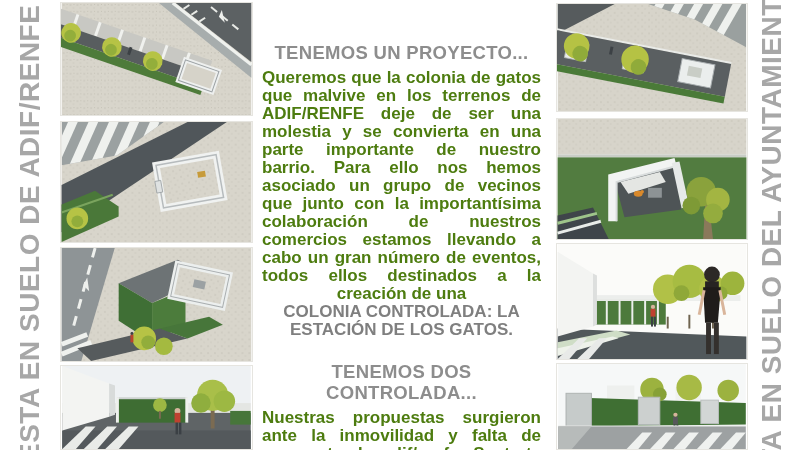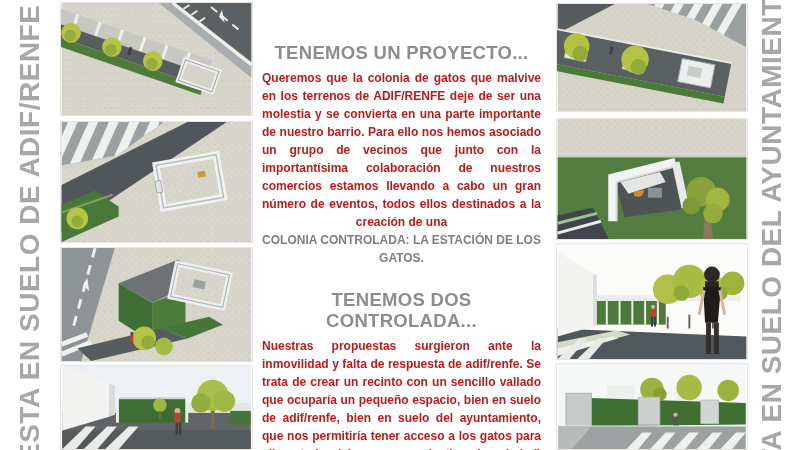--- a/index.html
+++ b/index.html
@@ -8,25 +8,25 @@
   
   .vtext{position:absolute;white-space:nowrap;font-weight:bold;font-size:28px;
          letter-spacing:0.5px;color:#a7a7a7;transform:rotate(-90deg);transform-origin:0 0;}
   .vtext.vleft{left:14px;top:462px;}
   .vtext.vright{left:756px;top:466px;}
   
   .article{position:absolute;left:262px;top:16px;width:279px;height:436px;overflow:hidden;}
   .heading{margin:0;padding:26px 0 4px 0;text-align:center;font-size:18.5px;line-height:21px;
            font-weight:bold;color:#8d8d8d;letter-spacing:0.3px;}
   .heading.second{padding-top:22px;}
-  .body{margin:2px 0 0 0;font-size:12px;line-height:18px;font-weight:bold;color:#b91c1c;
+  .body{margin:2px 0 0 0;font-size:17px;line-height:18px;font-weight:bold;color:#4d7c0f;
         text-align:justify;}
   .body.center-last{text-align-last:center;}
   .body.justify-last{text-align-last:justify;}
-  .emphasis{margin:0;font-size:12px;line-height:18px;font-weight:bold;color:#7f7f7f;
+  .emphasis{margin:0;font-size:17px;line-height:18px;font-weight:bold;color:#7f7f7f;
             text-align:center;}
   
   .thumb{position:absolute;overflow:hidden;background:#fff;border:1px solid #e6e5e0;box-sizing:border-box;}
   .thumb svg{display:block;}
 </style>
 </head>
 <body>
 
 <div class="canvas">
 

